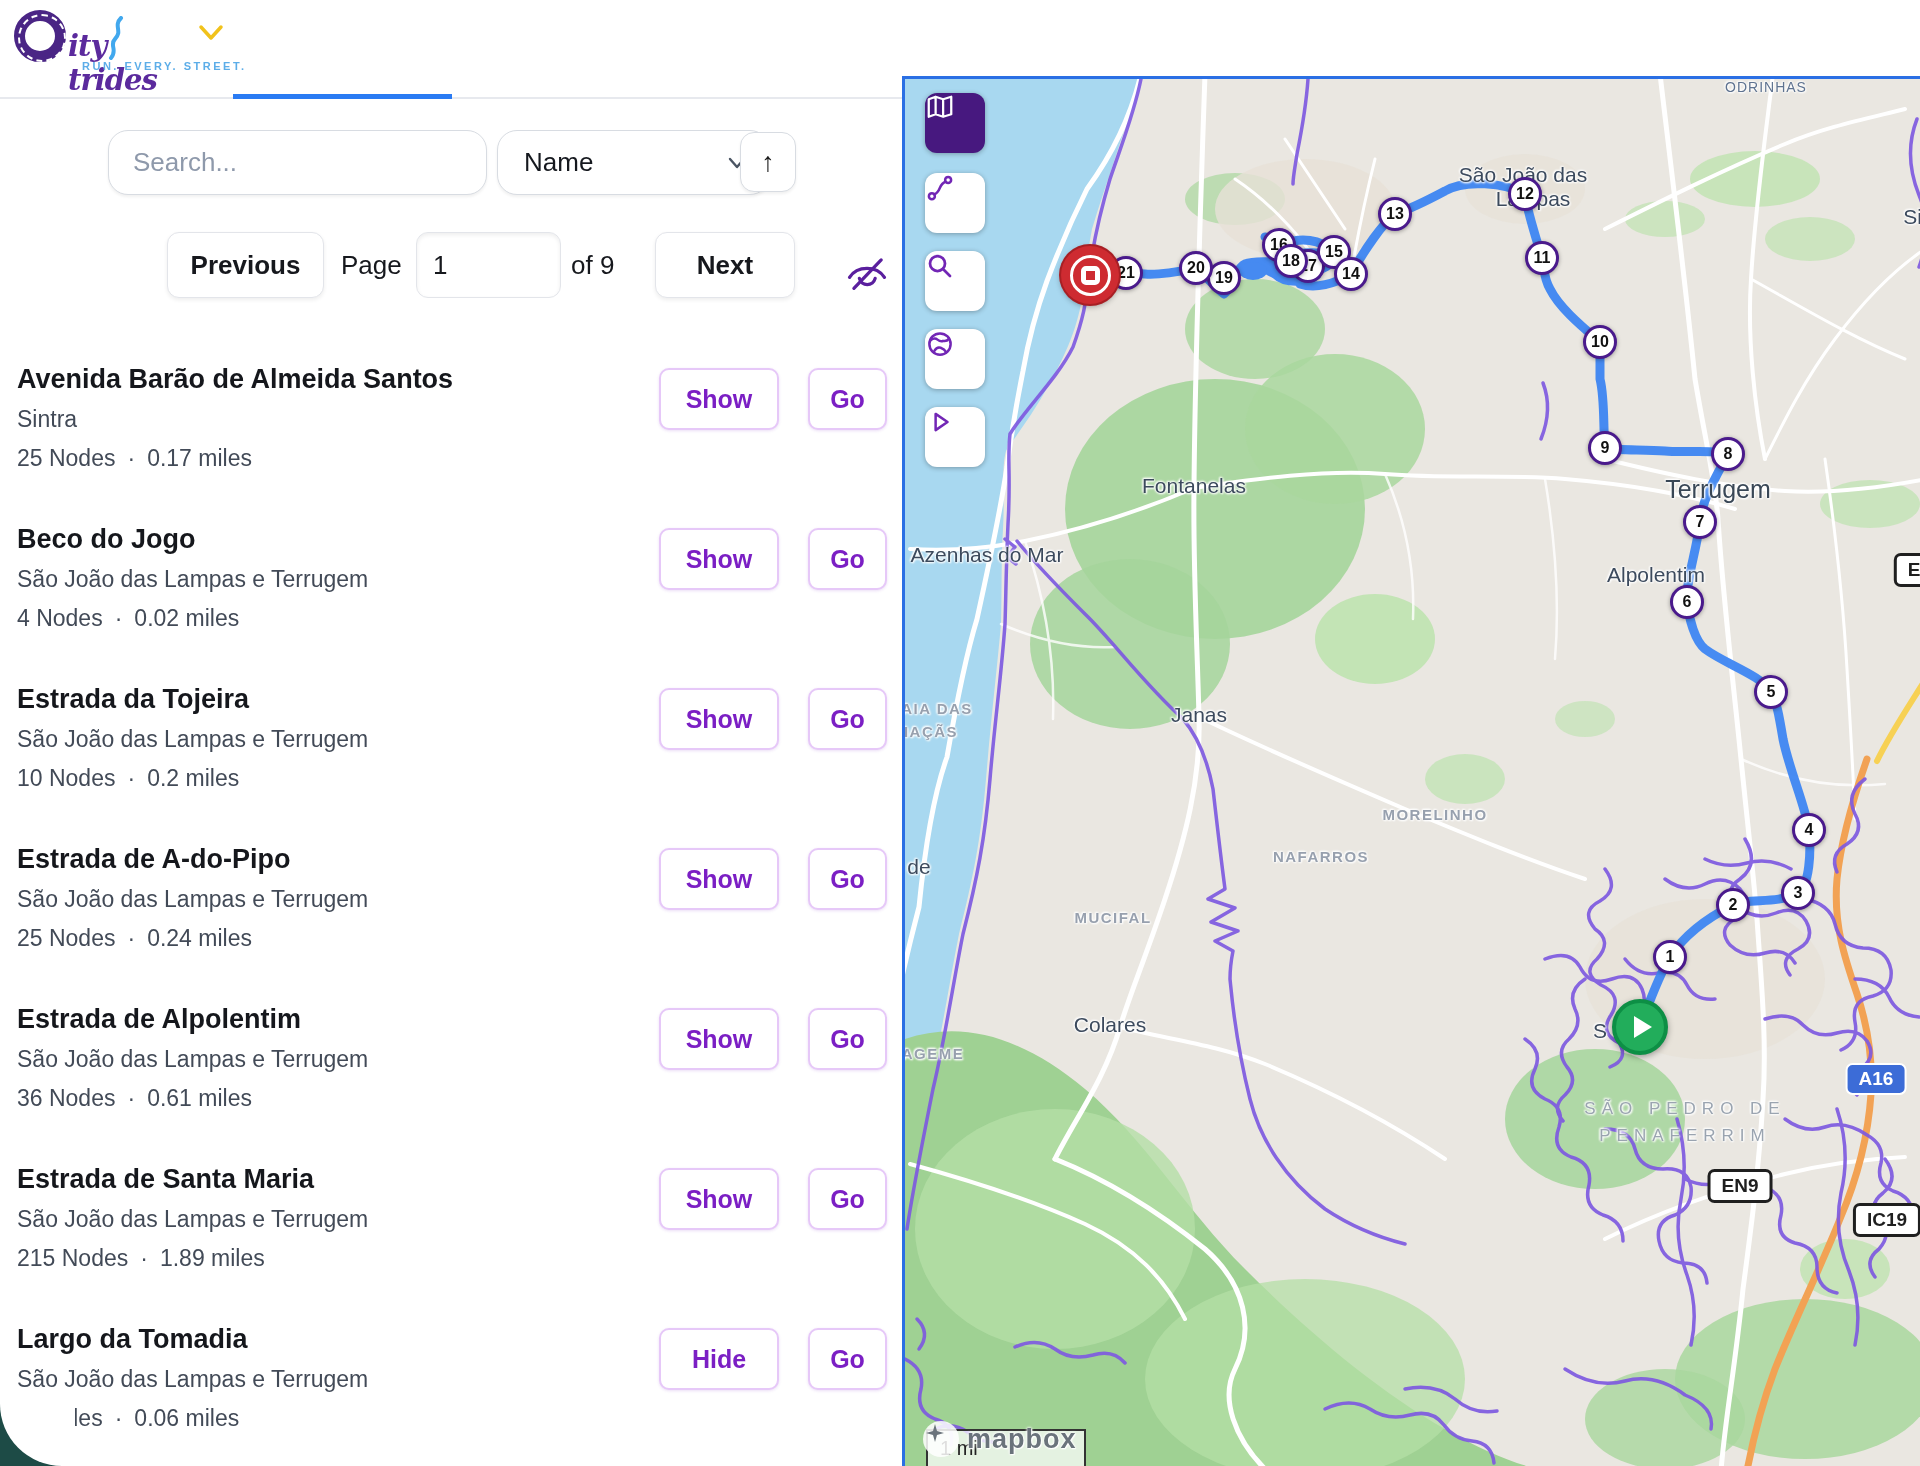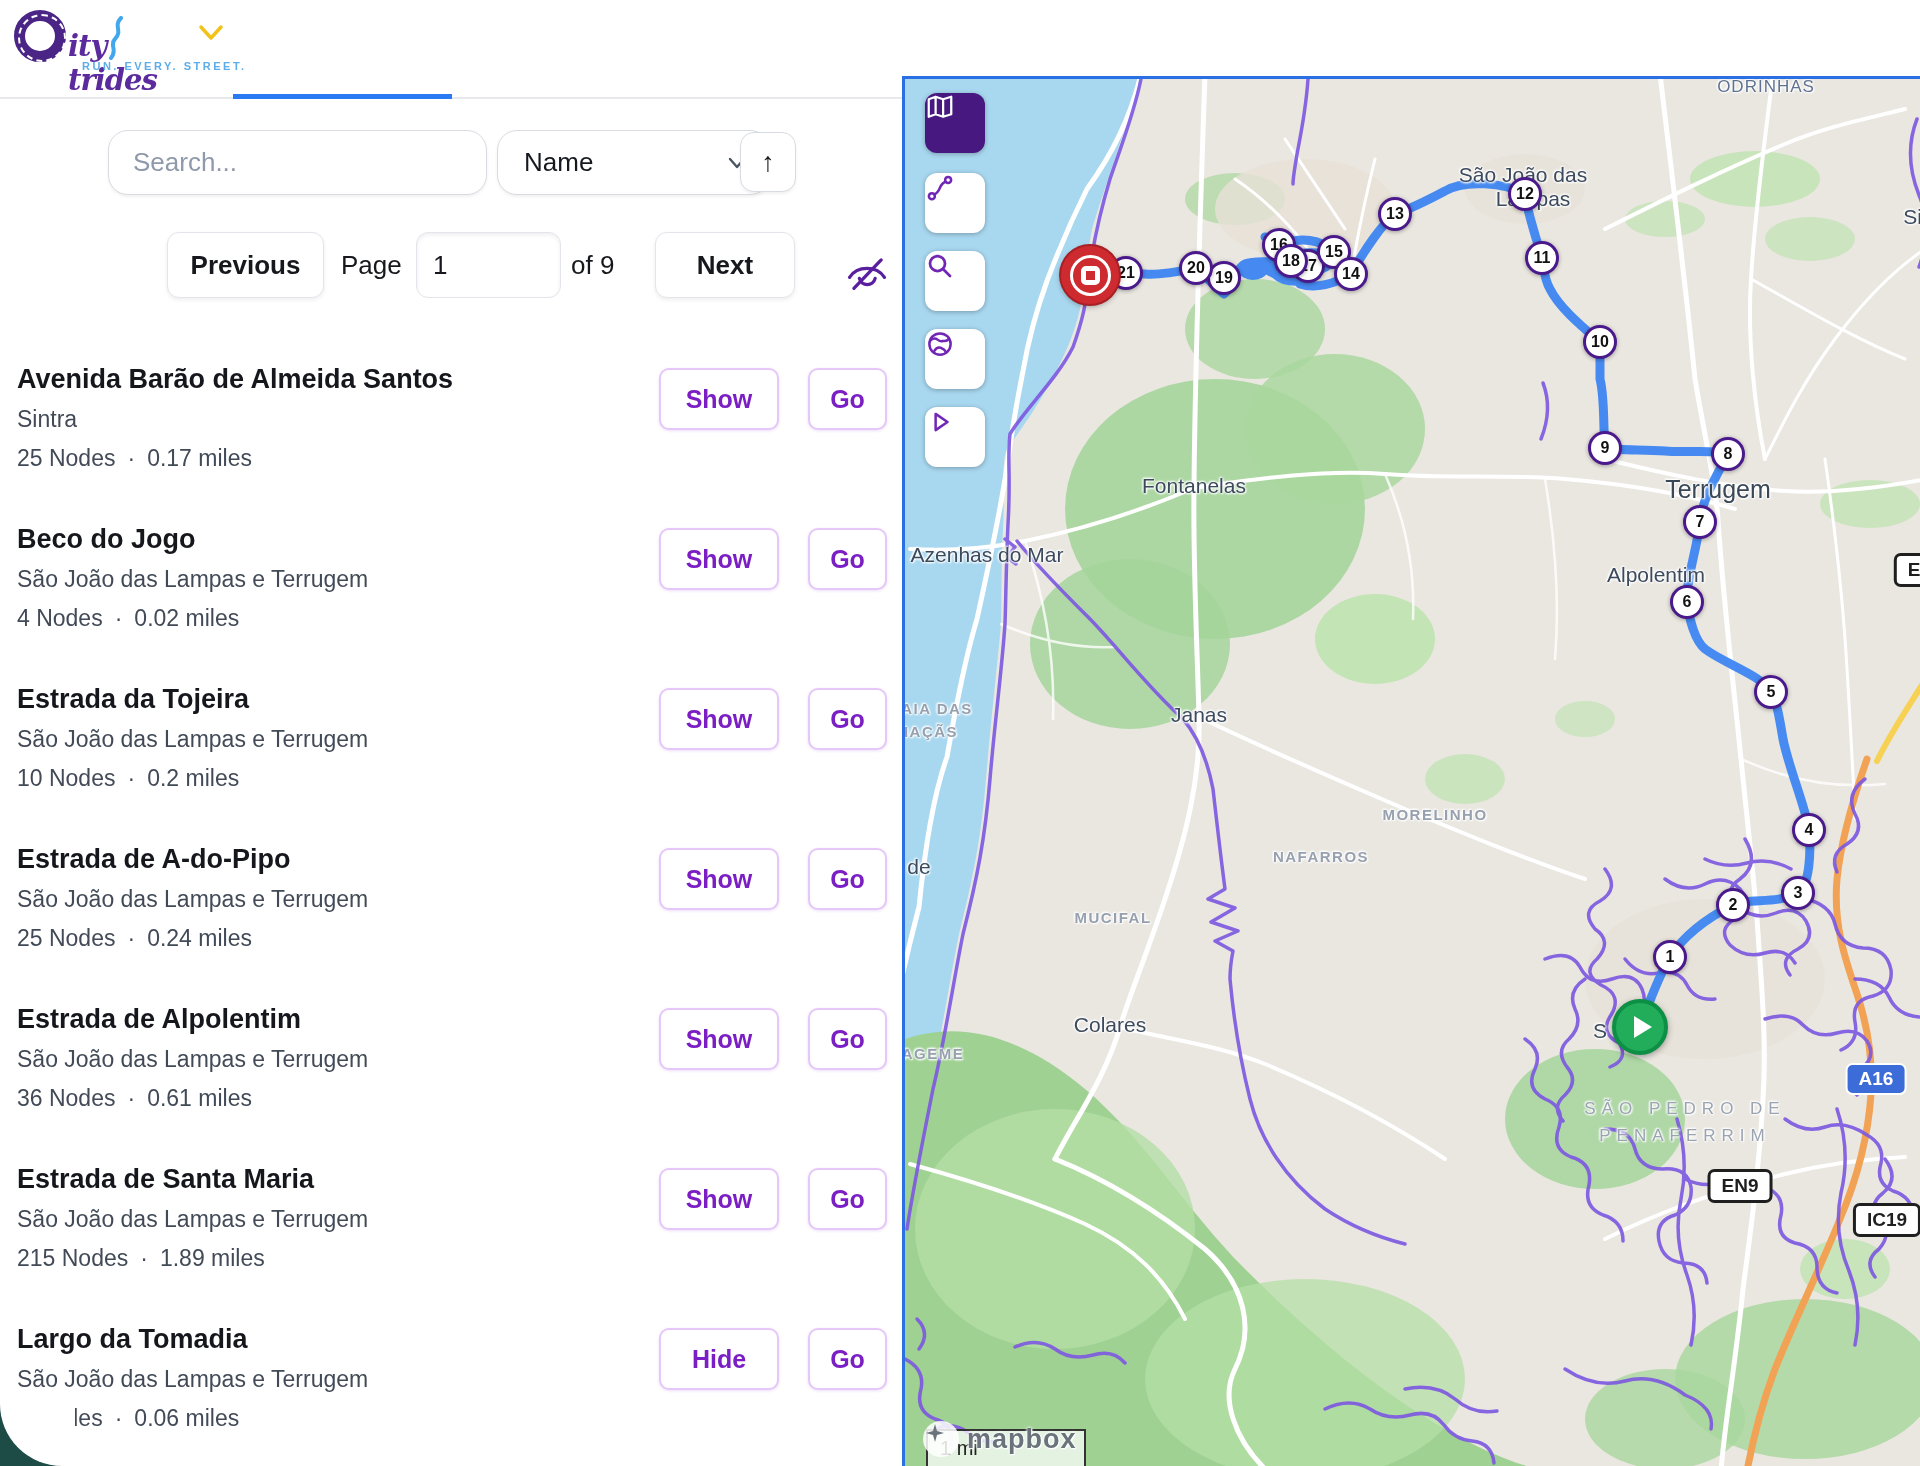--- a/index.html
+++ b/index.html
@@ -73,21 +73,21 @@
   #map { position:absolute; left:902px; top:76px; width:1018px; height:1390px; overflow:hidden;
     border-top:3px solid #2a6fe4; border-left:3px solid #2a6fe4; background:#eae7e1; }
   #map svg { position:absolute; left:0; top:0; }
 
   .map-label { position:absolute; transform:translate(-50%,-50%); white-space:nowrap; z-index:2;
     pointer-events:none; text-shadow:0 0 3px #fff,0 0 3px #fff,1px 1px 2px #fff,-1px -1px 2px #fff; }
   .town { font-size:21px; color:#3c4a5d; }
   .town-lg { font-size:25px; color:#394756; }
   .area { font-size:15px; color:#97a0ae; letter-spacing:1.5px; font-weight:bold; }
   .area-sp { font-size:17px; color:#9aa4b0; letter-spacing:6px; }
-  .area-dark { font-size:17px; color:#5f7390; letter-spacing:1px; }
+  .area-dark { font-size:14px; color:#5f7390; letter-spacing:1px; }
 
   .sign { position:absolute; transform:translate(-50%,-50%); z-index:2; font-weight:bold;
     font-size:19px; padding:3px 11px; border-radius:7px; white-space:nowrap; }
   .sign-road { background:#fff; border:3px solid #1f1f1f; color:#1f1f1f; }
   .sign-motorway { background:#3c6cd7; color:#fff; border:2px solid #fff; }
 
   .marker { position:absolute; width:34px; height:34px; margin:-17px 0 0 -17px; border-radius:50%;
     background:#fff; border:3.5px solid #4a1a8c; z-index:3; display:flex; align-items:center;
     justify-content:center; font-size:16px; font-weight:bold; color:#111;
     box-shadow:0 1px 4px rgba(0,0,0,.35); cursor:pointer; }

